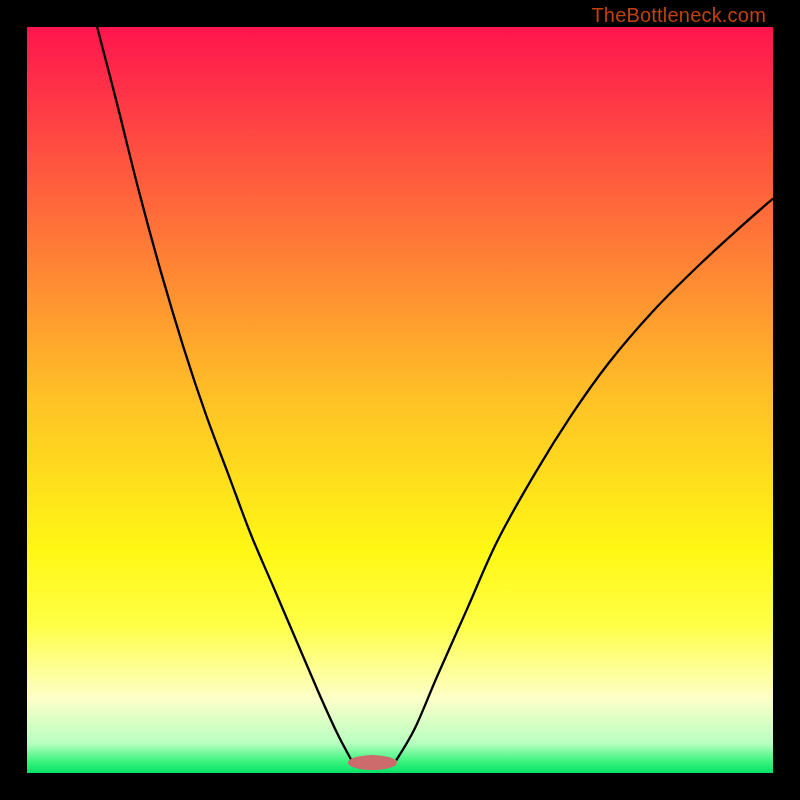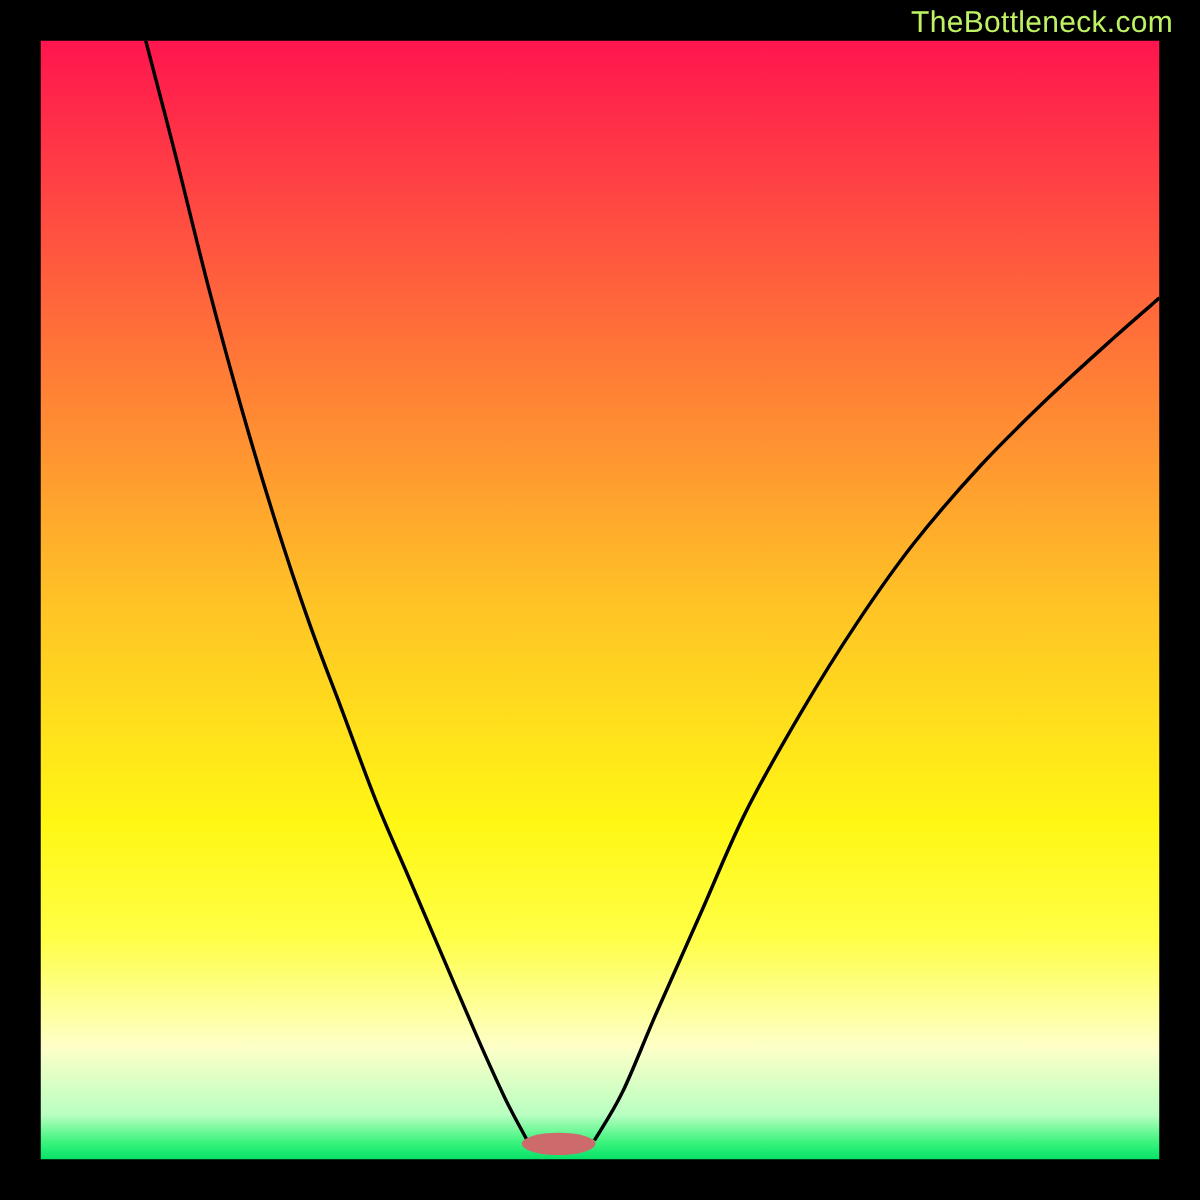--- a/index.html
+++ b/index.html
@@ -1,21 +1,21 @@
 <!DOCTYPE html>
 <html><head>
 <meta charset="utf-8">
 <style>
   html,body{margin:0;padding:0;width:800px;height:800px;overflow:hidden;background:#000;}
   .frame{position:absolute;inset:0;background:#000;}
   .plot{position:absolute;left:27px;top:27px;width:746px;height:746px;}
   .watermark{
-    position:absolute;top:4px;right:18px;
+    position:absolute;top:4px;right:34px;
     font:20px Arial,Helvetica,sans-serif;
-    color:#bef264;letter-spacing:.2px;
+    color:#c2410c;letter-spacing:.2px;
   }
   svg{display:block;}
 </style>
 </head>
 <body>
 
 <div class="frame">
   <div class="plot">
     <svg width="746" height="746" viewBox="0 0 746 746">
       <defs>

